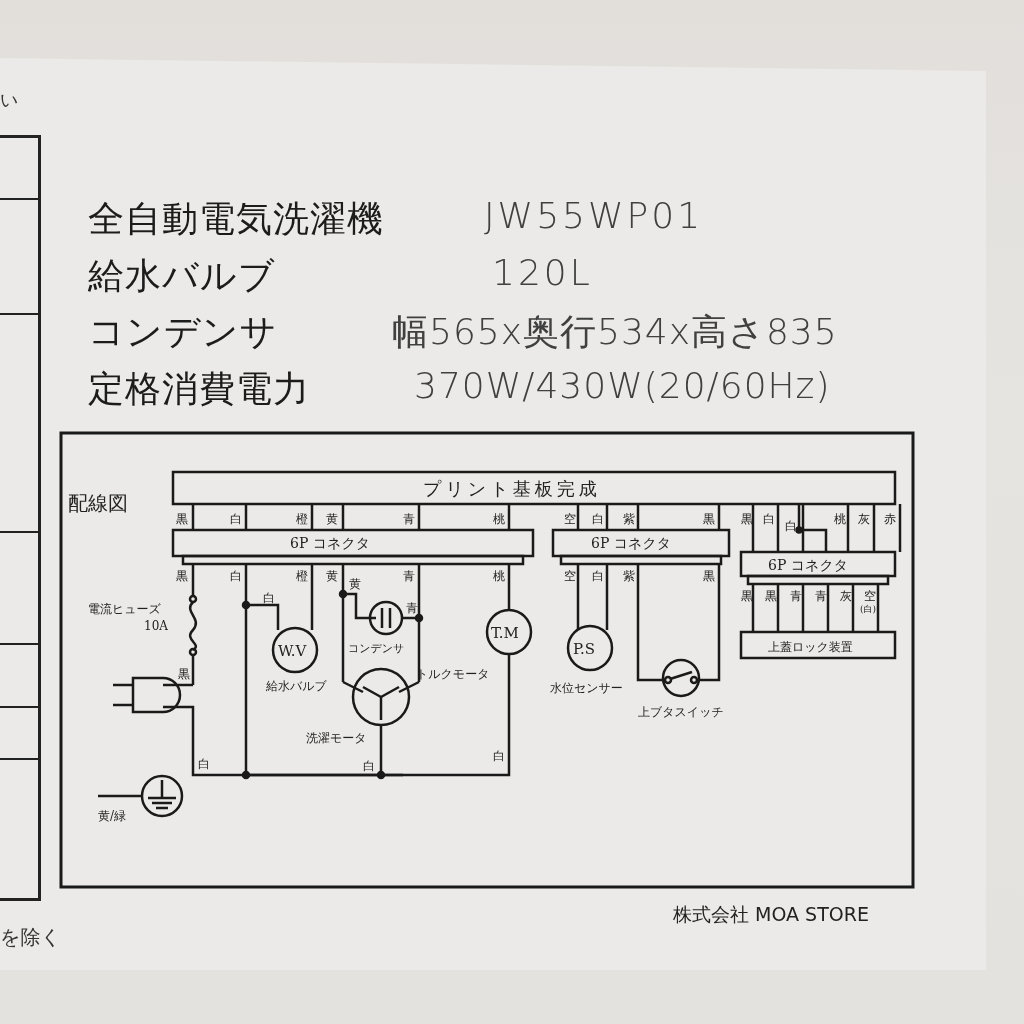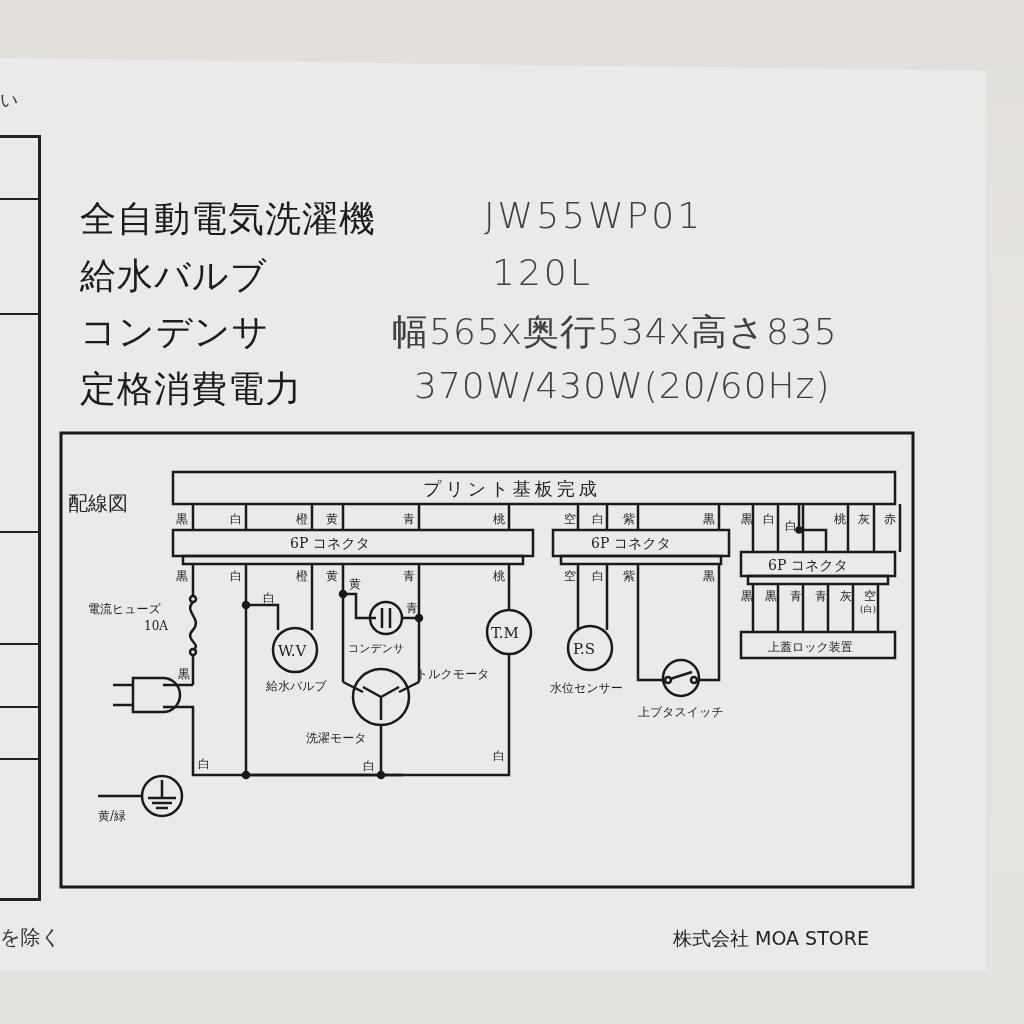--- a/index.html
+++ b/index.html
@@ -8,25 +8,25 @@
   .wall { position:absolute; inset:0; background:linear-gradient(180deg,#e2dfdb 0%,#e6e4e1 40%,#e4e2df 100%); }
   .label { position:absolute; left:0; top:58px; width:986px; height:912px;
     background:#ebeae8; clip-path:polygon(0 0, 100% 13px, 100% 100%, 0 100%); }
   .left-table { position:absolute; left:-2px; top:135px; width:40px; height:760px;
     border:3px solid #222; border-left:none; }
   .left-table .row { position:absolute; left:0; right:0; border-top:2px solid #222; }
   .left-top-text { position:absolute; left:0; top:88px; font-size:18px; color:#333; }
   .left-bottom-text { position:absolute; left:0; top:924px; font-size:20px; color:#333; }
   .specs { position:absolute; left:72px; top:195px; }
   .spec-row { position:absolute; left:0; white-space:nowrap; font-size:36px; color:#1c1c1c; }
-  .spec-key { position:absolute; left:8px; letter-spacing:1px; }
+  .spec-key { position:absolute; left:16px; letter-spacing:1px; }
   .spec-val { position:absolute; white-space:nowrap; font-family:"DejaVu Sans", sans-serif;
     font-weight:300; color:#404040; letter-spacing:3px; }
   .diagram { position:absolute; left:58px; top:430px; width:858px; height:460px; }
-  .company { position:absolute; left:673px; top:902px; font-size:19px; color:#222;margin-top:24px; }
+  .company { position:absolute; left:673px; top:902px; font-size:19px; color:#222; }
   svg text { font-family:"DejaVu Serif", serif; fill:#222; }
 </style>
 </head>
 <body>
 
 <div class="wall"></div>
 <div class="label"></div>
 
 <div class="left-top-text">い</div>
 <div class="left-table">

